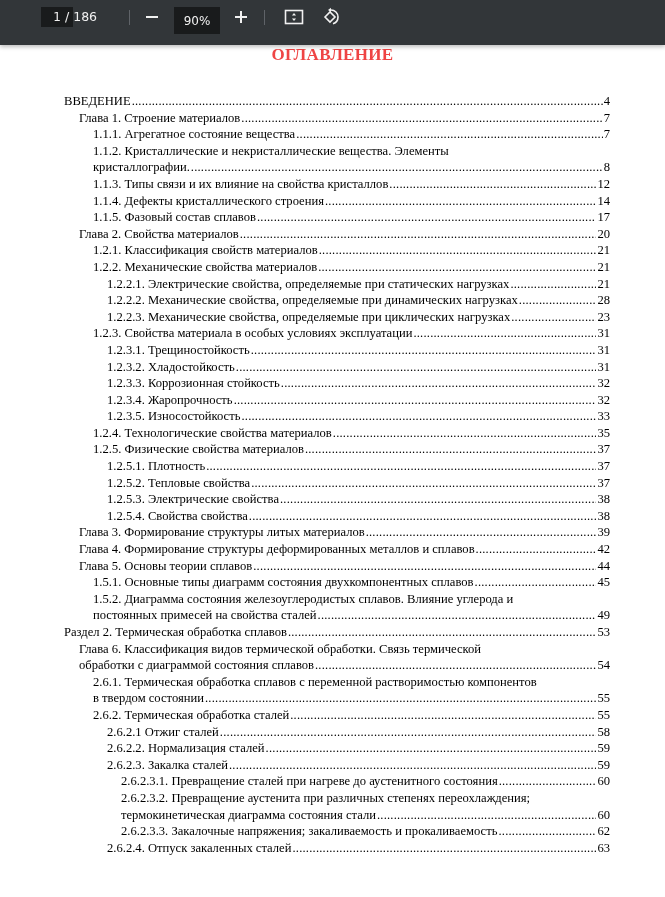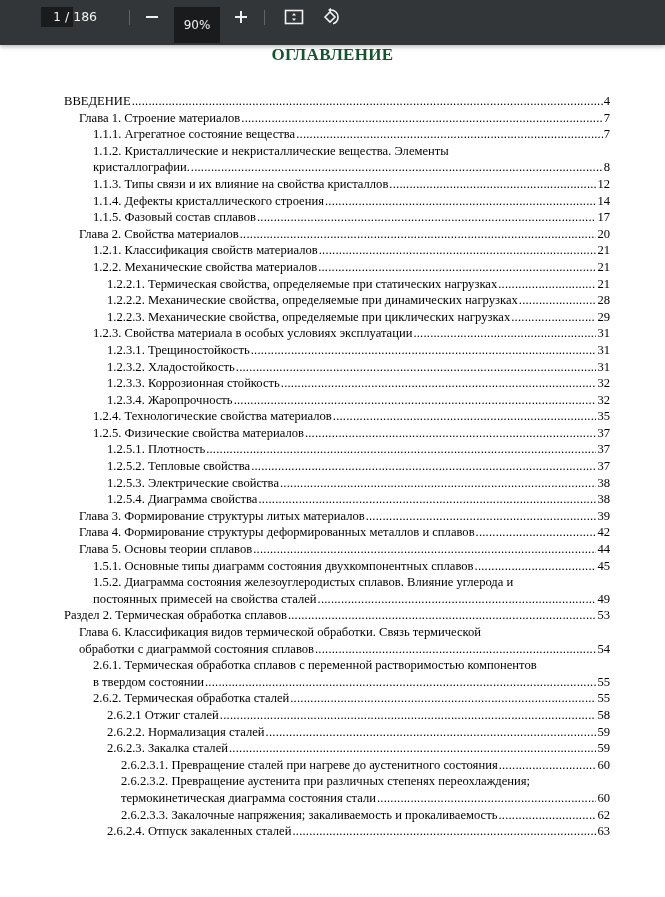--- a/index.html
+++ b/index.html
@@ -2,23 +2,23 @@
 <html><head>
 <meta charset="utf-8">
 <style>
   html, body { margin:0; padding:0; }
   body { width:665px; height:897px; overflow:hidden; background:#ffffff; position:relative; font-family:"Liberation Serif", serif; }
   .toolbar { position:absolute; left:0; top:0; width:665px; height:45px; background:#323639; box-shadow:0 2px 4px rgba(0,0,0,0.25); z-index:2; font-family:"DejaVu Sans", sans-serif; color:#f1f1f1; }
   .page-box { position:absolute; left:41px; top:7px; width:32px; height:20px; background:#191b1c; color:#f1f1f1; font-size:12px; display:flex; align-items:center; justify-content:center; border:none; outline:none; }
   .page-total { position:absolute; left:65px; top:8px; font-size:12.5px; line-height:18px; color:#f1f1f1; }
   .divider { position:absolute; top:10px; width:1px; height:15px; background:#5f6368; }
   .icon-btn { position:absolute; top:5px; width:24px; height:24px; display:flex; align-items:center; justify-content:center; cursor:pointer; }
-  .zoom-box { position:absolute; left:174px; top:7px; width:46px; height:36px; background:#191b1c; color:#f1f1f1; font-size:12px; display:flex; align-items:center; justify-content:center; }
+  .zoom-box { position:absolute; left:174px; top:7px; width:46px; height:27px; background:#191b1c; color:#f1f1f1; font-size:12px; display:flex; align-items:center; justify-content:center; }
   .doc { position:absolute; left:0; top:45px; width:665px; height:852px; background:#ffffff; }
-  .title { position:absolute; left:0; width:665px; top:45px; text-align:center; font-weight:bold; font-size:17px; color:#14532d; letter-spacing:0.3px; }
+  .title { position:absolute; left:0; width:665px; top:45px; text-align:center; font-weight:bold; font-size:17px; color:#ef4444; letter-spacing:0.3px; }
   .toc { position:absolute; left:64px; top:93px; width:546px; color:#000; font-size:12.6px; }
   .entry { position:relative; line-height:16.6px; }
   .row { display:flex; align-items:baseline; white-space:nowrap; }
   .txt { white-space:nowrap; }
   .dots { flex:1; overflow:hidden; white-space:nowrap; margin:0 1px; color:#000; }
   .dots::after { content:"..................................................................................................................................................................................................................................................................................................................."; letter-spacing:0.2px; }
   .pg { white-space:nowrap; }
   .l0 { padding-left:0;text-align:center; }
   .l1 { padding-left:15px; }
   .l2 { padding-left:29px; }
@@ -133,37 +133,37 @@
     </div>
     <div class="entry l2">
       <div class="row">
         <span class="txt">1.2.2. Механические свойства материалов</span>
         <span class="dots"></span>
         <span class="pg">21</span>
       </div>
     </div>
     <div class="entry l3">
       <div class="row">
-        <span class="txt">1.2.2.1. Термическая свойства, определяемые при статических нагрузках</span>
+        <span class="txt">1.2.2.1. Электрические свойства, определяемые при статических нагрузках</span>
         <span class="dots"></span>
         <span class="pg">21</span>
       </div>
     </div>
     <div class="entry l3">
       <div class="row">
         <span class="txt">1.2.2.2. Механические свойства, определяемые при динамических нагрузках</span>
         <span class="dots"></span>
         <span class="pg">28</span>
       </div>
     </div>
     <div class="entry l3">
       <div class="row">
         <span class="txt">1.2.2.3. Механические свойства, определяемые при циклических нагрузках</span>
         <span class="dots"></span>
-        <span class="pg">29</span>
+        <span class="pg">23</span>
       </div>
     </div>
     <div class="entry l2">
       <div class="row">
         <span class="txt">1.2.3. Свойства материала в особых условиях эксплуатации</span>
         <span class="dots"></span>
         <span class="pg">31</span>
       </div>
     </div>
     <div class="entry l3">
@@ -187,20 +187,27 @@
         <span class="pg">32</span>
       </div>
     </div>
     <div class="entry l3">
       <div class="row">
         <span class="txt">1.2.3.4. Жаропрочность</span>
         <span class="dots"></span>
         <span class="pg">32</span>
       </div>
     </div>
+    <div class="entry l3">
+      <div class="row">
+        <span class="txt">1.2.3.5. Износостойкость</span>
+        <span class="dots"></span>
+        <span class="pg">33</span>
+      </div>
+    </div>
     <div class="entry l2">
       <div class="row">
         <span class="txt">1.2.4. Технологические свойства материалов</span>
         <span class="dots"></span>
         <span class="pg">35</span>
       </div>
     </div>
     <div class="entry l2">
       <div class="row">
         <span class="txt">1.2.5. Физические свойства материалов</span>
@@ -224,21 +231,21 @@
     </div>
     <div class="entry l3">
       <div class="row">
         <span class="txt">1.2.5.3. Электрические свойства</span>
         <span class="dots"></span>
         <span class="pg">38</span>
       </div>
     </div>
     <div class="entry l3">
       <div class="row">
-        <span class="txt">1.2.5.4. Диаграмма свойства</span>
+        <span class="txt">1.2.5.4. Свойства свойства</span>
         <span class="dots"></span>
         <span class="pg">38</span>
       </div>
     </div>
     <div class="entry l1">
       <div class="row">
         <span class="txt">Глава 3. Формирование структуры литых материалов</span>
         <span class="dots"></span>
         <span class="pg">39</span>
       </div>

